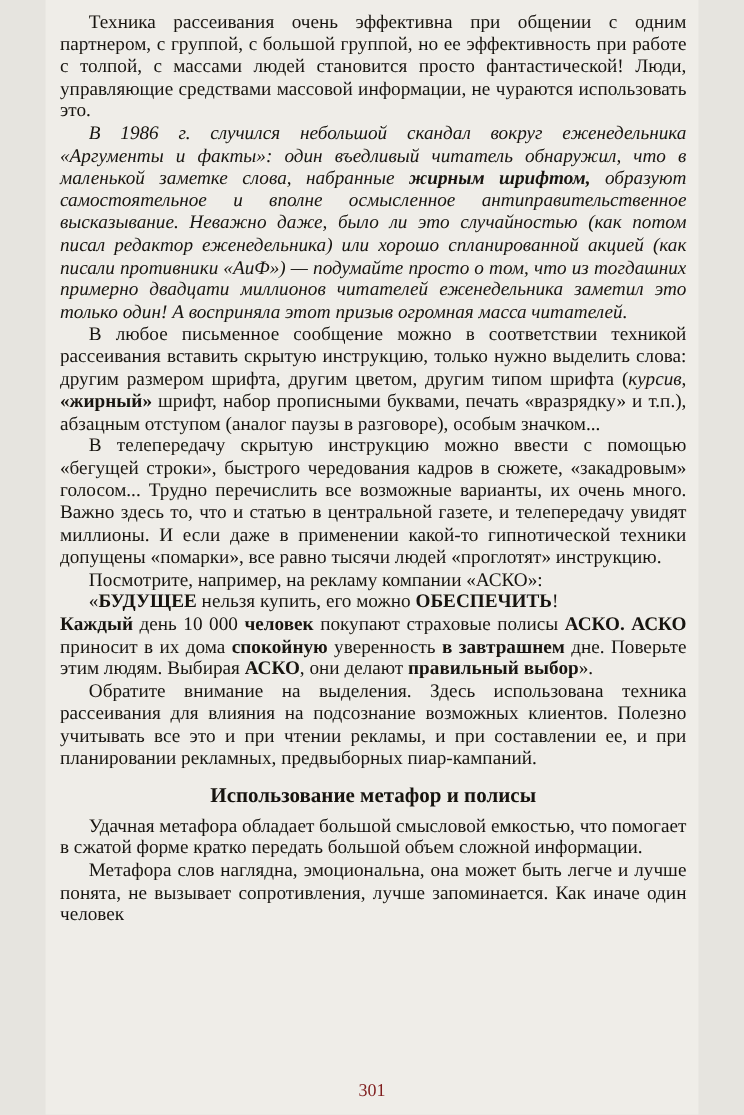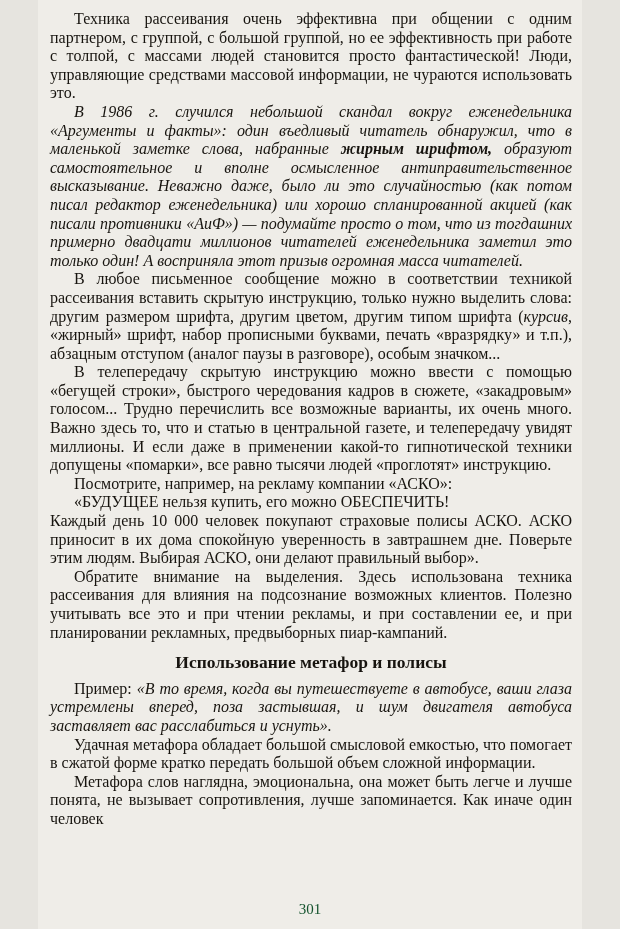--- a/index.html
+++ b/index.html
@@ -27,51 +27,50 @@
   }
   p.para {
     margin: 0;
     text-indent: 24px;
   }
   p.para.no-indent {
     text-indent: 0;
   }
   .s-n { font-style: normal; font-weight: normal; }
   .s-i { font-style: italic; }
-  .s-b { font-weight: normal; }
+  .s-b { font-weight: bold; }
   .s-bi { font-weight: bold; font-style: italic; }
   h2.heading {
     margin: 11px 0 8px 0;
     text-align: center;
     font-size: 17.5px;
     font-weight: bold;
     text-indent: 0;
   }
   .page-number {
     position: absolute;
     bottom: 10px;
     left: 0;
     width: 100%;
     text-align: center;
     font-size: 15px;
-    color: #14532d;
+    color: #7f1d1d;
   }
 </style>
 </head>
 <body>
 
 <div class="page">
   <div class="text-column">
       <p class="para"><span class="s-n">Техника рассеивания очень эффективна при общении с одним партнером, с группой, с большой группой, но ее эффективность при работе с толпой, с массами людей становится просто фантастической! Люди, управляющие средствами массовой информации, не чураются использовать это.</span></p>
       <p class="para"><span class="s-i">В 1986 г. случился небольшой скандал вокруг еженедельника «Аргументы и факты»: один въедливый читатель обнаружил, что в маленькой заметке слова, набранные </span><span class="s-bi">жирным шрифтом,</span><span class="s-i"> образуют самостоятельное и вполне осмысленное антиправительственное высказывание. Неважно даже, было ли это случайностью (как потом писал редактор еженедельника) или хорошо спланированной акцией (как писали противники «АиФ») — подумайте просто о том, что из тогдашних примерно двадцати миллионов читателей еженедельника заметил это только один! А восприняла этот призыв огромная масса читателей.</span></p>
       <p class="para"><span class="s-n">В любое письменное сообщение можно в соответствии техникой рассеивания вставить скрытую инструкцию, только нужно выделить слова: другим размером шрифта, другим цветом, другим типом шрифта (</span><span class="s-i">курсив</span><span class="s-n">, </span><span class="s-b">«жирный»</span><span class="s-n"> шрифт, набор прописными буквами, печать «вразрядку» и т.п.), абзацным отступом (аналог паузы в разговоре), особым значком...</span></p>
       <p class="para"><span class="s-n">В телепередачу скрытую инструкцию можно ввести с помощью «бегущей строки», быстрого чередования кадров в сюжете, «закадровым» голосом... Трудно перечислить все возможные варианты, их очень много. Важно здесь то, что и статью в центральной газете, и телепередачу увидят миллионы. И если даже в применении какой-то гипнотической техники допущены «помарки», все равно тысячи людей «проглотят» инструкцию.</span></p>
       <p class="para"><span class="s-n">Посмотрите, например, на рекламу компании «АСКО»:</span></p>
       <p class="para"><span class="s-n">«</span><span class="s-b">БУДУЩЕЕ</span><span class="s-n"> нельзя купить, его можно </span><span class="s-b">ОБЕСПЕЧИТЬ</span><span class="s-n">!</span></p>
       <p class="para no-indent"><span class="s-b">Каждый</span><span class="s-n"> день 10 000 </span><span class="s-b">человек</span><span class="s-n"> покупают страховые полисы </span><span class="s-b">АСКО. АСКО</span><span class="s-n"> приносит в их дома </span><span class="s-b">спокойную</span><span class="s-n"> уверенность </span><span class="s-b">в завтрашнем</span><span class="s-n"> дне. Поверьте этим людям. Выбирая </span><span class="s-b">АСКО</span><span class="s-n">, они делают </span><span class="s-b">правильный выбор</span><span class="s-n">».</span></p>
       <p class="para"><span class="s-n">Обратите внимание на выделения. Здесь использована техника рассеивания для влияния на подсознание возможных клиентов. Полезно учитывать все это и при чтении рекламы, и при составлении ее, и при планировании рекламных, предвыборных пиар-кампаний.</span></p>
       <h2 class="heading">Использование метафор и полисы</h2>
-      <p class="para"><span class="s-n">Пример: </span><span class="s-i">«В то время, когда вы путешествуете в автобусе, ваши глаза устремлены вперед, поза застывшая, и шум двигателя автобуса заставляет вас расслабиться и уснуть».</span></p>
       <p class="para"><span class="s-n">Удачная метафора обладает большой смысловой емкостью, что помогает в сжатой форме кратко передать большой объем сложной информации.</span></p>
       <p class="para"><span class="s-n">Метафора слов наглядна, эмоциональна, она может быть легче и лучше понята, не вызывает сопротивления, лучше запоминается. Как иначе один человек</span></p>
     </div>
   <div class="page-number">301</div>
 </div>
 
 </body></html>

